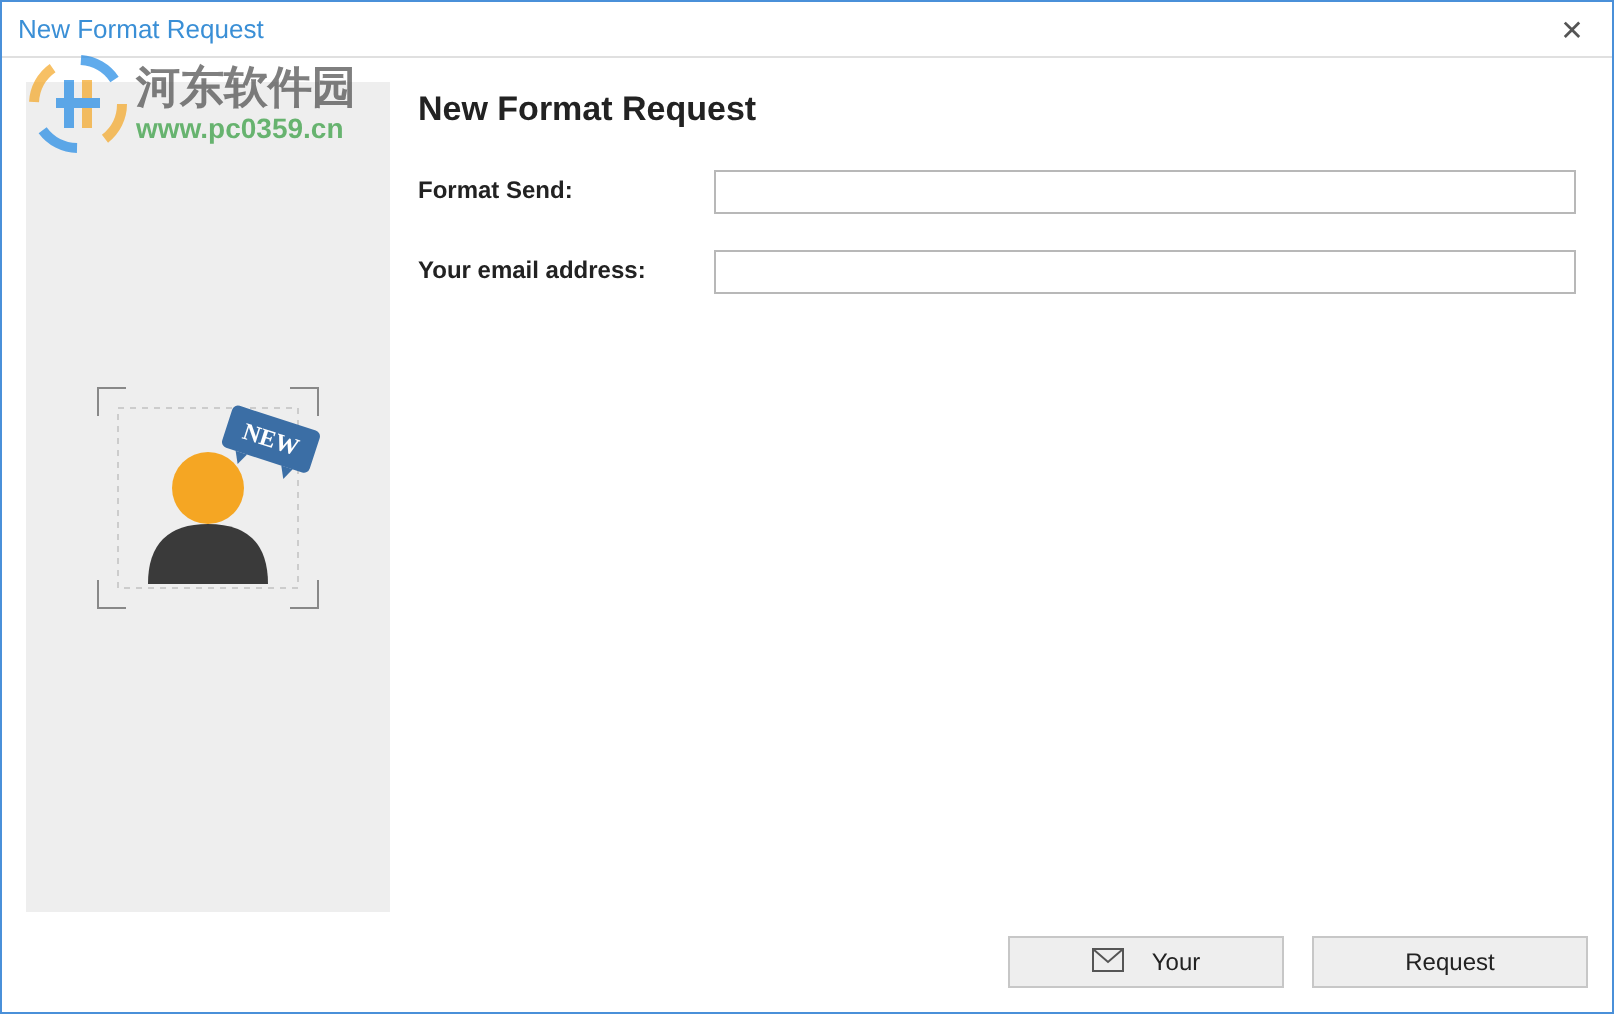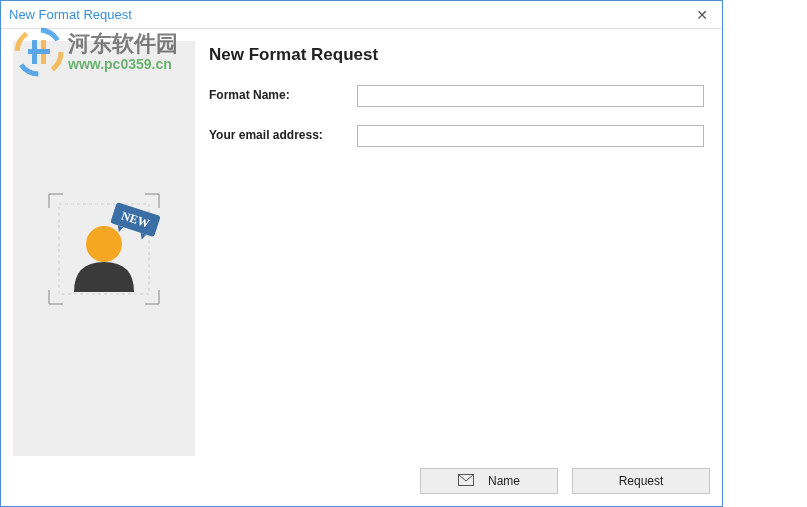--- a/index.html
+++ b/index.html
@@ -5,21 +5,21 @@
     * { box-sizing: border-box; margin: 0; padding: 0; }
     body {
       font-family: "Segoe UI", Tahoma, sans-serif;
       font-size: 12px;
       background: #fff;
       width: 807px;
       height: 507px;
       overflow: hidden;
     }
     .window {
-      width: 723px;
+      width: 807px;
       height: 507px;
       border: 1px solid #4a90d9;
       background: #fff;
       display: flex;
       flex-direction: column;
     }
     .titlebar {
       height: 28px;
       display: flex;
       align-items: center;
@@ -193,21 +193,21 @@
               <polygon points="32,22 38,22 35,28" fill="#3b6ea5"></polygon>
             </g>
           </svg>
         </div>
       </div>
 
       <div class="form-area">
         <div class="form-heading">New Format Request</div>
 
         <div class="form-row">
-          <div class="form-label">Format Name:</div>
+          <div class="form-label">Format Send:</div>
           <div class="form-field">
             <input type="text" class="text-input" value="" style="">
           </div>
         </div>
 
 
         <div class="form-row" style="margin-bottom:1px">
           <div class="form-label">Your email address:</div>
           <div class="form-field">
             <input type="text" class="text-input" value="" style="">
@@ -217,21 +217,21 @@
     </div>
 
     <div class="button-bar">
       <button class="btn">
         <span class="icon">
           <svg width="16" height="12" viewBox="0 0 16 12">
               <rect x="0.5" y="0.5" width="15" height="11" fill="none" stroke="#555"></rect>
               <path d="M0.5 0.5 L8 7 L15.5 0.5" fill="none" stroke="#555"></path>
             </svg>
         </span>
-        <span>Name</span>
+        <span>Your</span>
       </button>
       <button class="btn">
         <span>Request</span>
       </button>
     </div>
   </div>
 
   <div class="watermark">
     <svg width="220" height="50" viewBox="0 0 220 50">
       <g>

